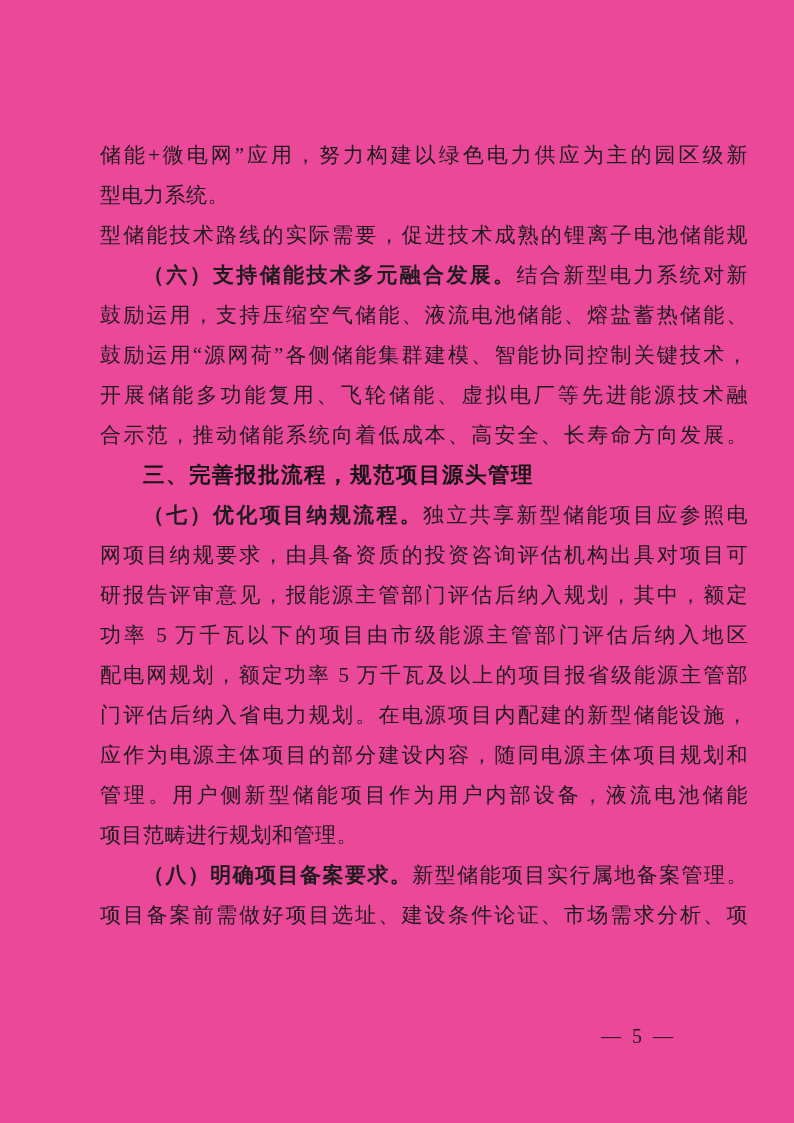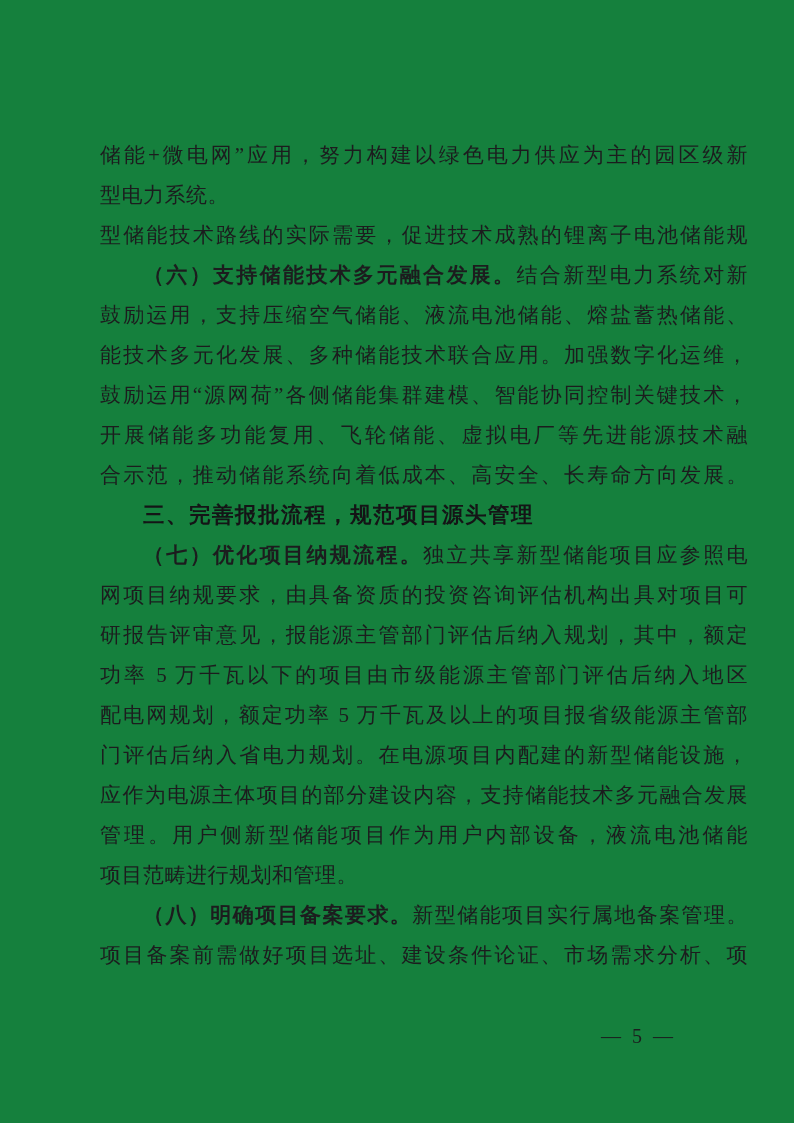--- a/index.html
+++ b/index.html
@@ -1,20 +1,20 @@
 <!DOCTYPE html>
 <html><head>
 <meta charset="utf-8">
 <style>
   html, body { margin: 0; padding: 0; background: #ffffff; }
   .page {
     position: relative;
     width: 794px;
     height: 1123px;
-    background: #15803d;
+    background: #ec4899;
     color: #1c1c1e;
     font-family: "Liberation Serif", "DejaVu Serif", serif;
     overflow: hidden;
   }
   .text-block {
     position: absolute;
     left: 100px;
     top: 135px;
     width: 648px;
   }
@@ -56,31 +56,30 @@
 </head>
 <body>
 
 <div class="page">
   <div class="text-block">
       <div class="line"><span class="normal">储能+微电网”应用，努力构建以绿色电力供应为主的园区级新</span></div>
       <div class="line no-justify"><span class="normal">型电力系统。</span></div>
       <div class="line"><span class="normal">型储能技术路线的实际需要，促进技术成熟的锂离子电池储能规</span></div>
       <div class="line indent"><span class="bold">（六）支持储能技术多元融合发展。</span><span class="normal">结合新型电力系统对新</span></div>
       <div class="line"><span class="normal">鼓励运用，支持压缩空气储能、液流电池储能、熔盐蓄热储能、</span></div>
-      <div class="line"><span class="normal">能技术多元化发展、多种储能技术联合应用。加强数字化运维，</span></div>
       <div class="line"><span class="normal">鼓励运用“源网荷”各侧储能集群建模、智能协同控制关键技术，</span></div>
       <div class="line"><span class="normal">开展储能多功能复用、飞轮储能、虚拟电厂等先进能源技术融</span></div>
       <div class="line"><span class="normal">合示范，推动储能系统向着低成本、高安全、长寿命方向发展。</span></div>
       <div class="line heading indent no-justify"><span class="bold">三、完善报批流程，规范项目源头管理</span></div>
       <div class="line indent"><span class="bold">（七）优化项目纳规流程。</span><span class="normal">独立共享新型储能项目应参照电</span></div>
       <div class="line"><span class="normal">网项目纳规要求，由具备资质的投资咨询评估机构出具对项目可</span></div>
       <div class="line"><span class="normal">研报告评审意见，报能源主管部门评估后纳入规划，其中，额定</span></div>
       <div class="line"><span class="normal">功率 5 万千瓦以下的项目由市级能源主管部门评估后纳入地区</span></div>
       <div class="line"><span class="normal">配电网规划，额定功率 5 万千瓦及以上的项目报省级能源主管部</span></div>
       <div class="line"><span class="normal">门评估后纳入省电力规划。在电源项目内配建的新型储能设施，</span></div>
-      <div class="line"><span class="normal">应作为电源主体项目的部分建设内容，支持储能技术多元融合发展</span></div>
+      <div class="line"><span class="normal">应作为电源主体项目的部分建设内容，随同电源主体项目规划和</span></div>
       <div class="line"><span class="normal">管理。用户侧新型储能项目作为用户内部设备，液流电池储能</span></div>
       <div class="line no-justify"><span class="normal">项目范畴进行规划和管理。</span></div>
       <div class="line indent"><span class="bold">（八）明确项目备案要求。</span><span class="normal">新型储能项目实行属地备案管理。</span></div>
       <div class="line"><span class="normal">项目备案前需做好项目选址、建设条件论证、市场需求分析、项</span></div>
     </div>
   <div class="page-number">— 5 —</div>
 </div>
 
 </body></html>

